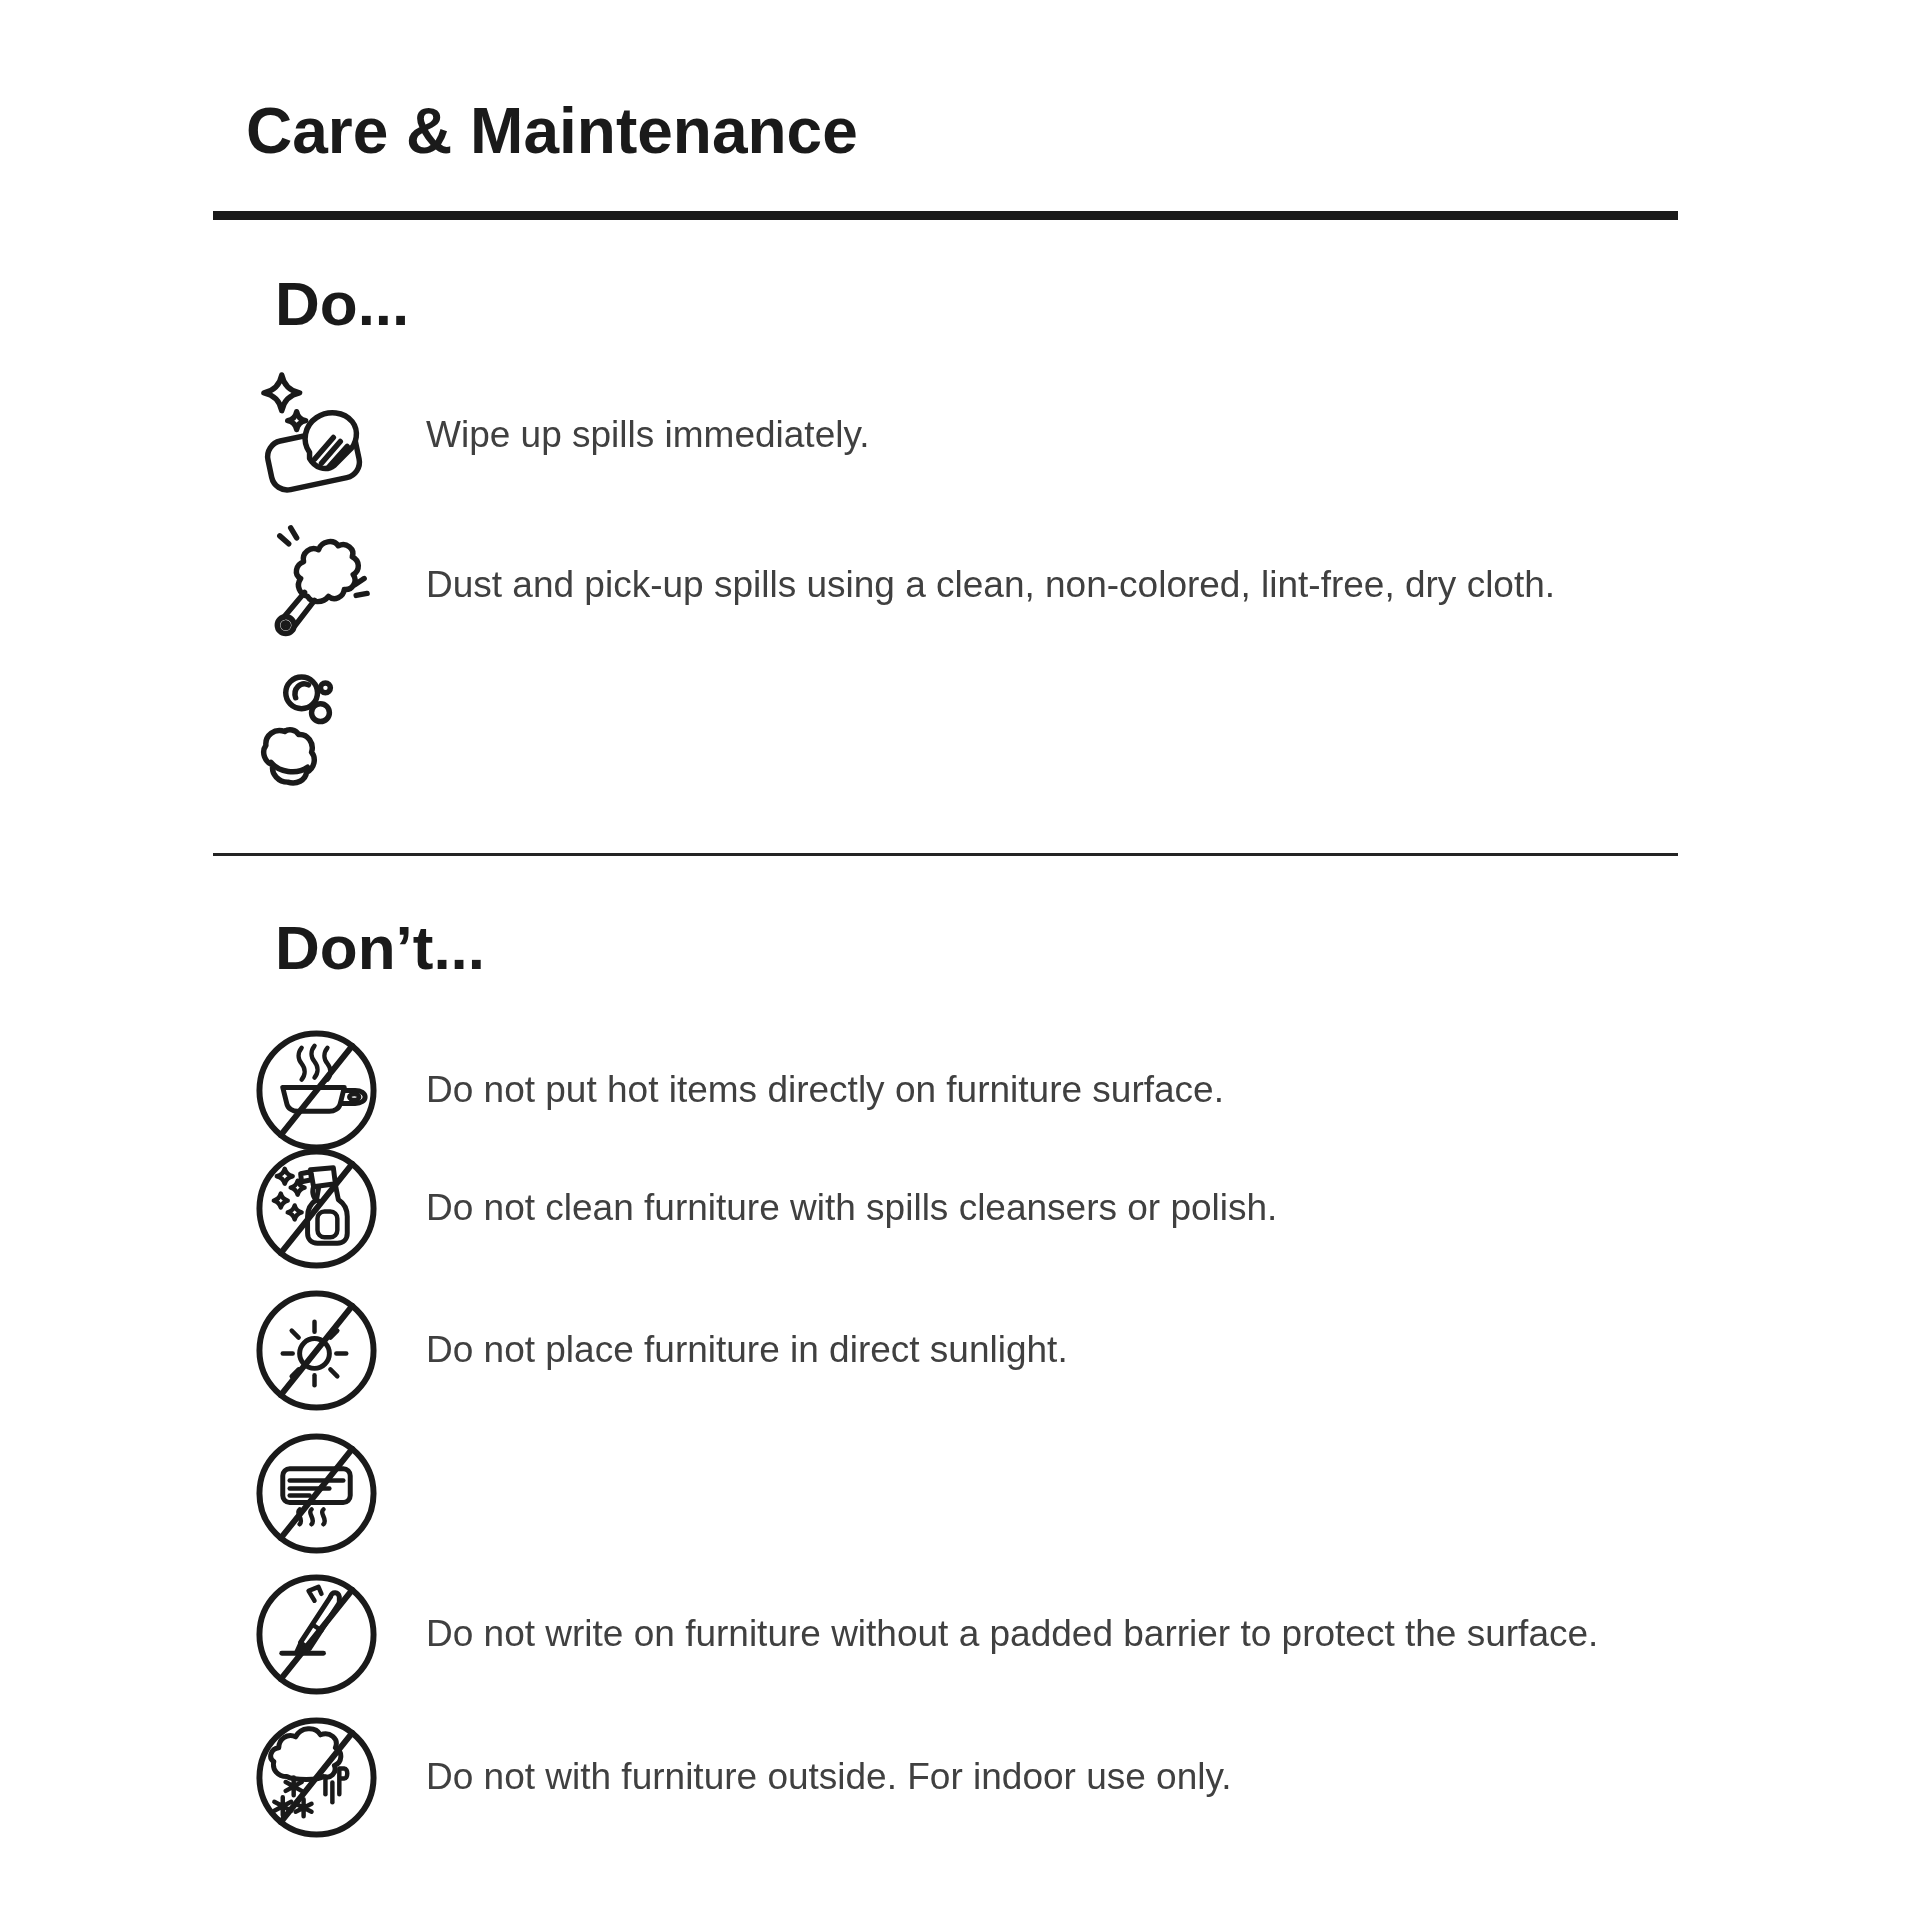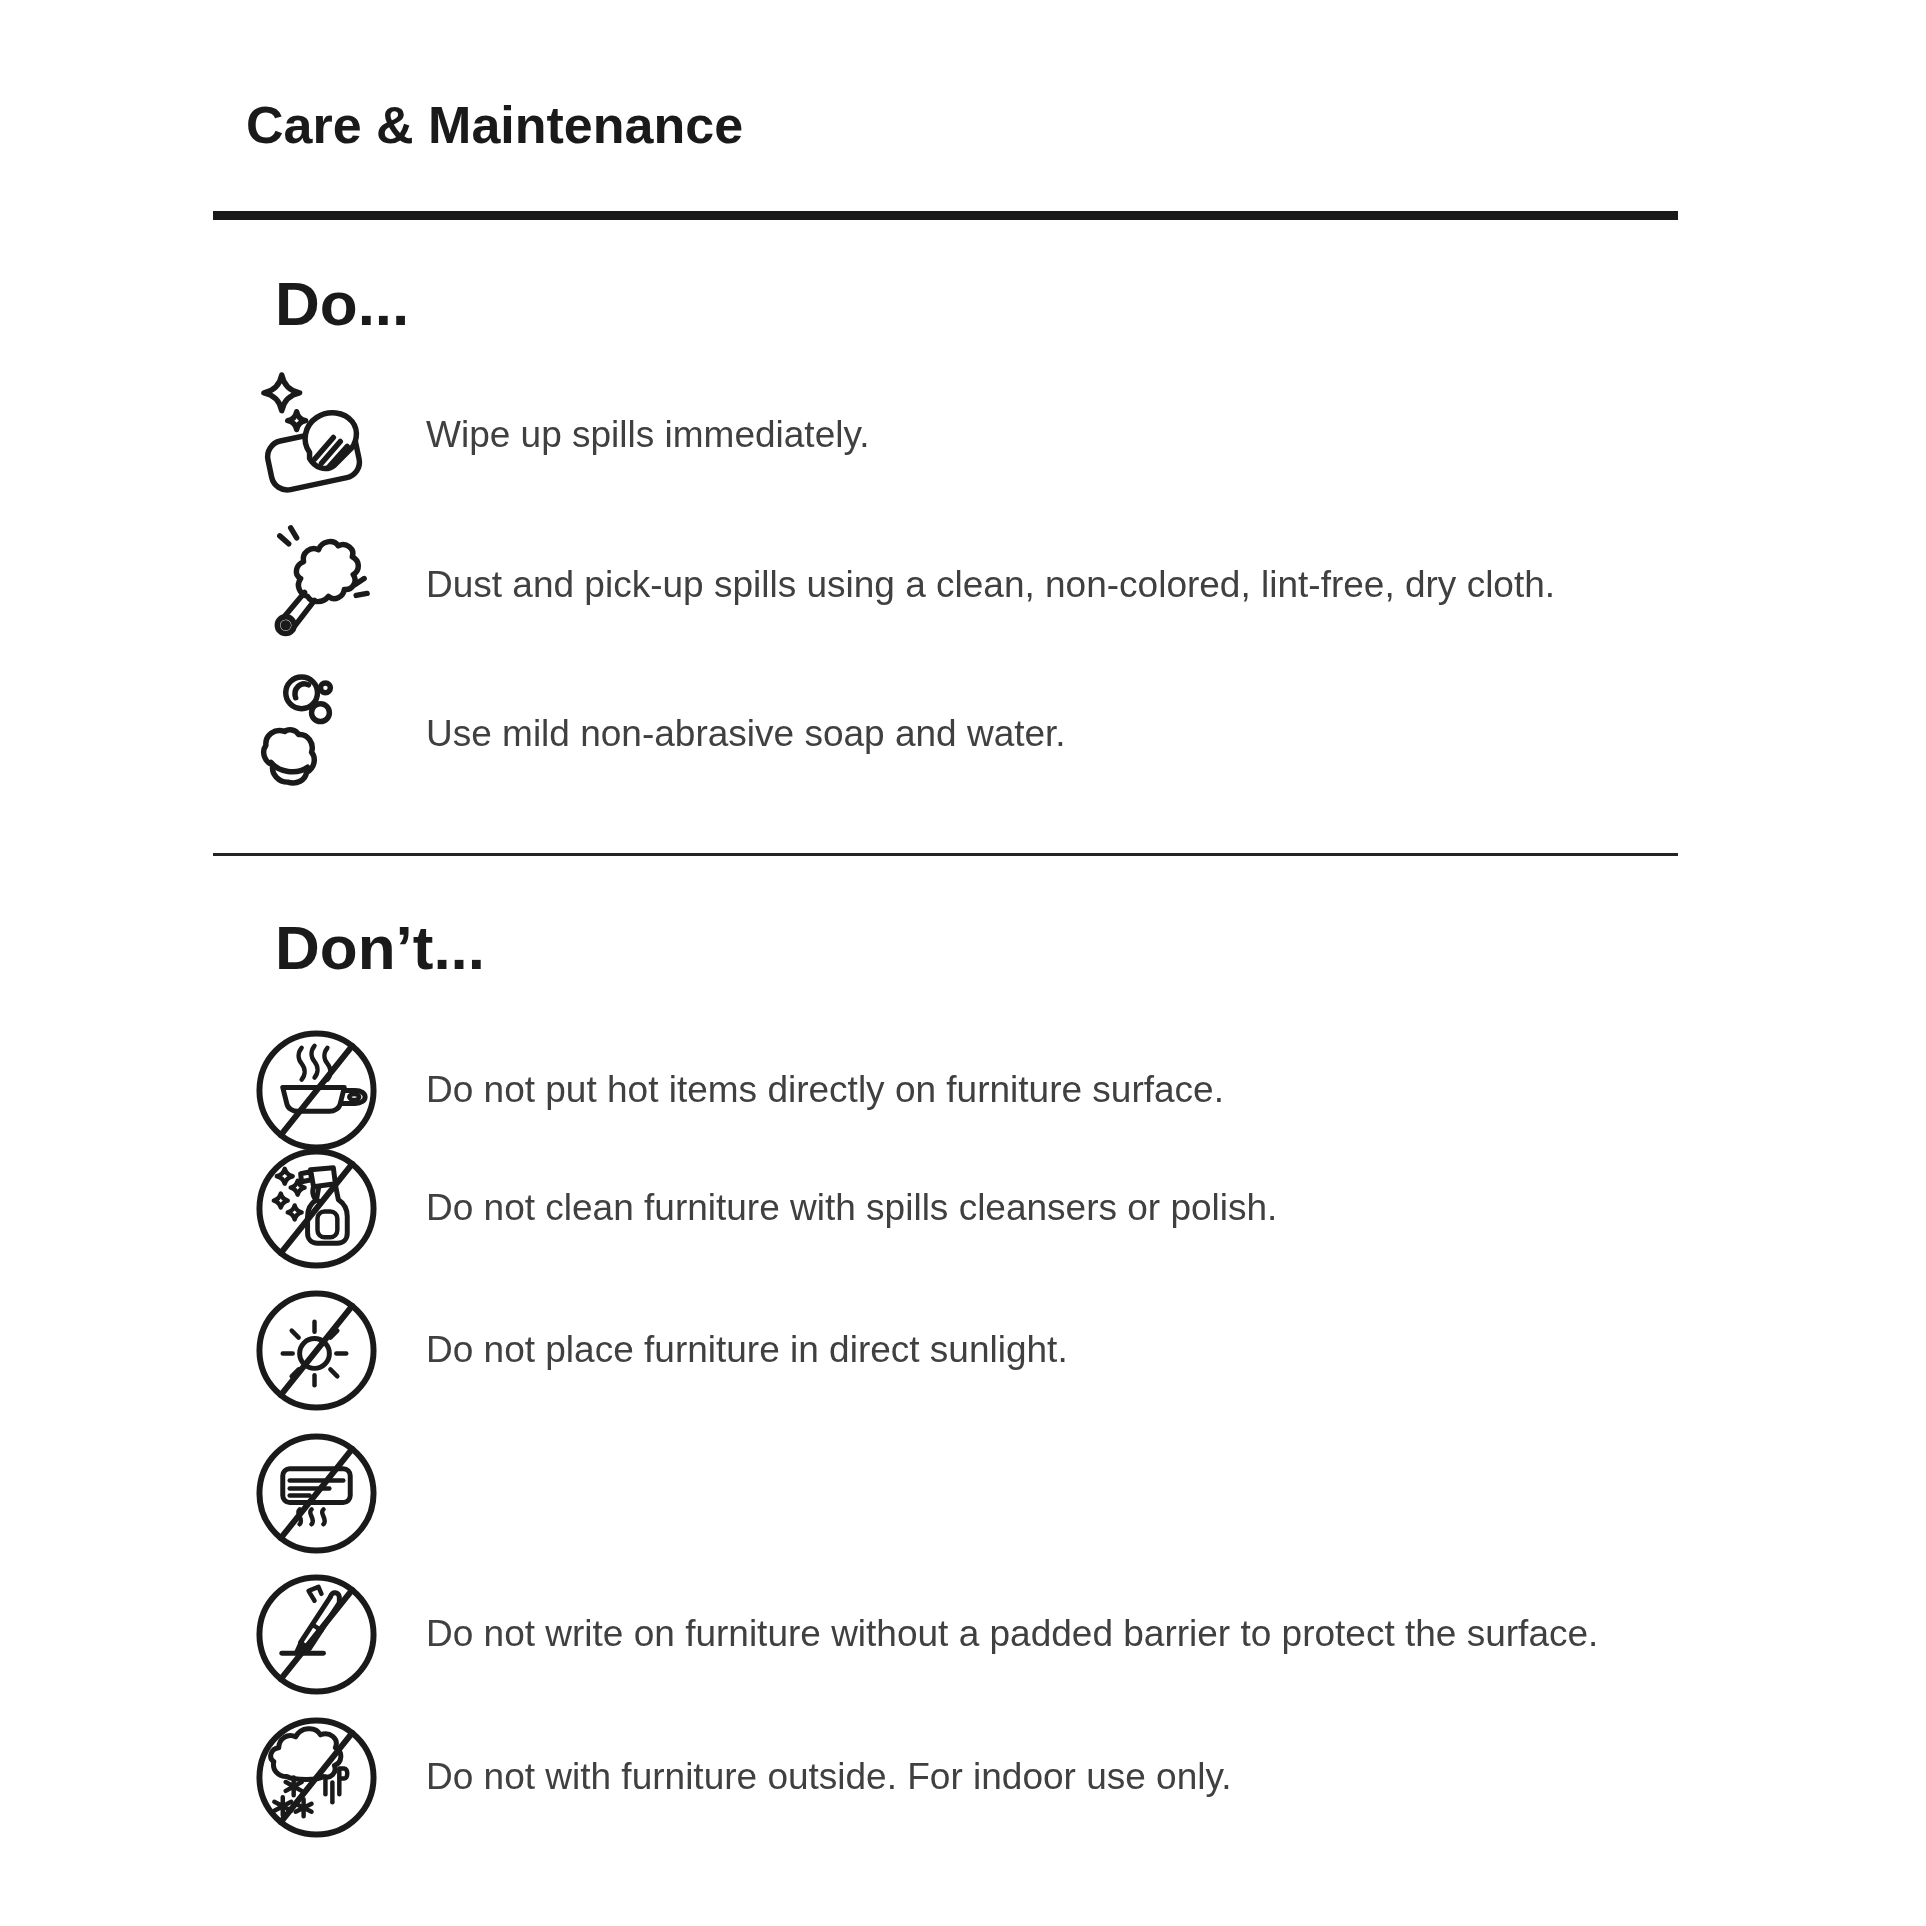--- a/index.html
+++ b/index.html
@@ -1,18 +1,18 @@
 <!DOCTYPE html>
 <html><head>
 <meta charset="utf-8">
 <style>
   html,body{margin:0;padding:0;background:#fff;overflow:hidden;}
   .page{position:relative;width:1927px;height:1927px;background:#ffffff;
         font-family:"Liberation Sans", sans-serif;color:#1a1a1a;}
-  .title{position:absolute;left:246px;top:99px;margin:0;font-size:52px;font-weight:700;
+  .title{position:absolute;left:246px;top:99px;margin:0;font-size:64px;font-weight:700;
          line-height:1;letter-spacing:0;white-space:nowrap;}
   .rule{position:absolute;left:213px;width:1465px;background:#1a1a1a;}
   .rule-thick{top:211px;height:9px;}
   .rule-thin{top:853px;height:3px;background:#232323;}
   .sec-head{position:absolute;left:263px;margin:12px;font-size:62px;font-weight:700;
             line-height:1;white-space:nowrap;}
   .head-do{top:261px;}
   .head-dont{top:905px;}
   .row{position:absolute;left:252px;height:129px;display:flex;align-items:center;}
   .ic-box{width:129px;height:129px;flex:none;display:block;}
@@ -71,21 +71,20 @@
         <g fill="none" stroke="#1a1a1a" stroke-width="5.5" stroke-linecap="round" stroke-linejoin="round">
           <circle cx="50" cy="23" r="16"></circle>
           <path d="M44,28 C41,19 49,11 57,15"></path>
           <circle cx="74" cy="18" r="5"></circle>
           <circle cx="69" cy="43" r="9"></circle>
           <path d="M33,62 C23,58 13,66 14,76 C9,83 13,93 21,96 C19,105 27,113 36,113 C45,116 54,111 55,103 C63,99 65,89 60,83 C63,74 56,64 47,65 C44,60 37,59 33,62 Z"></path>
           <path d="M19,93 C27,103 45,106 56,98"></path>
         </g>
       </svg>
     </span>
-    <p class="item-text">Use mild non-abrasive soap and water.</p>
   </div>
 
   <div class="rule rule-thin"></div>
 
   <h2 class="sec-head head-dont">Don’t...</h2>
 
   <div class="row" style="top:1026px">
     <span class="ic-box">
       <svg viewBox="0 0 130 130" width="129" height="129">
         <g fill="none" stroke="#1a1a1a" stroke-width="4.5" stroke-linecap="round" stroke-linejoin="round">

